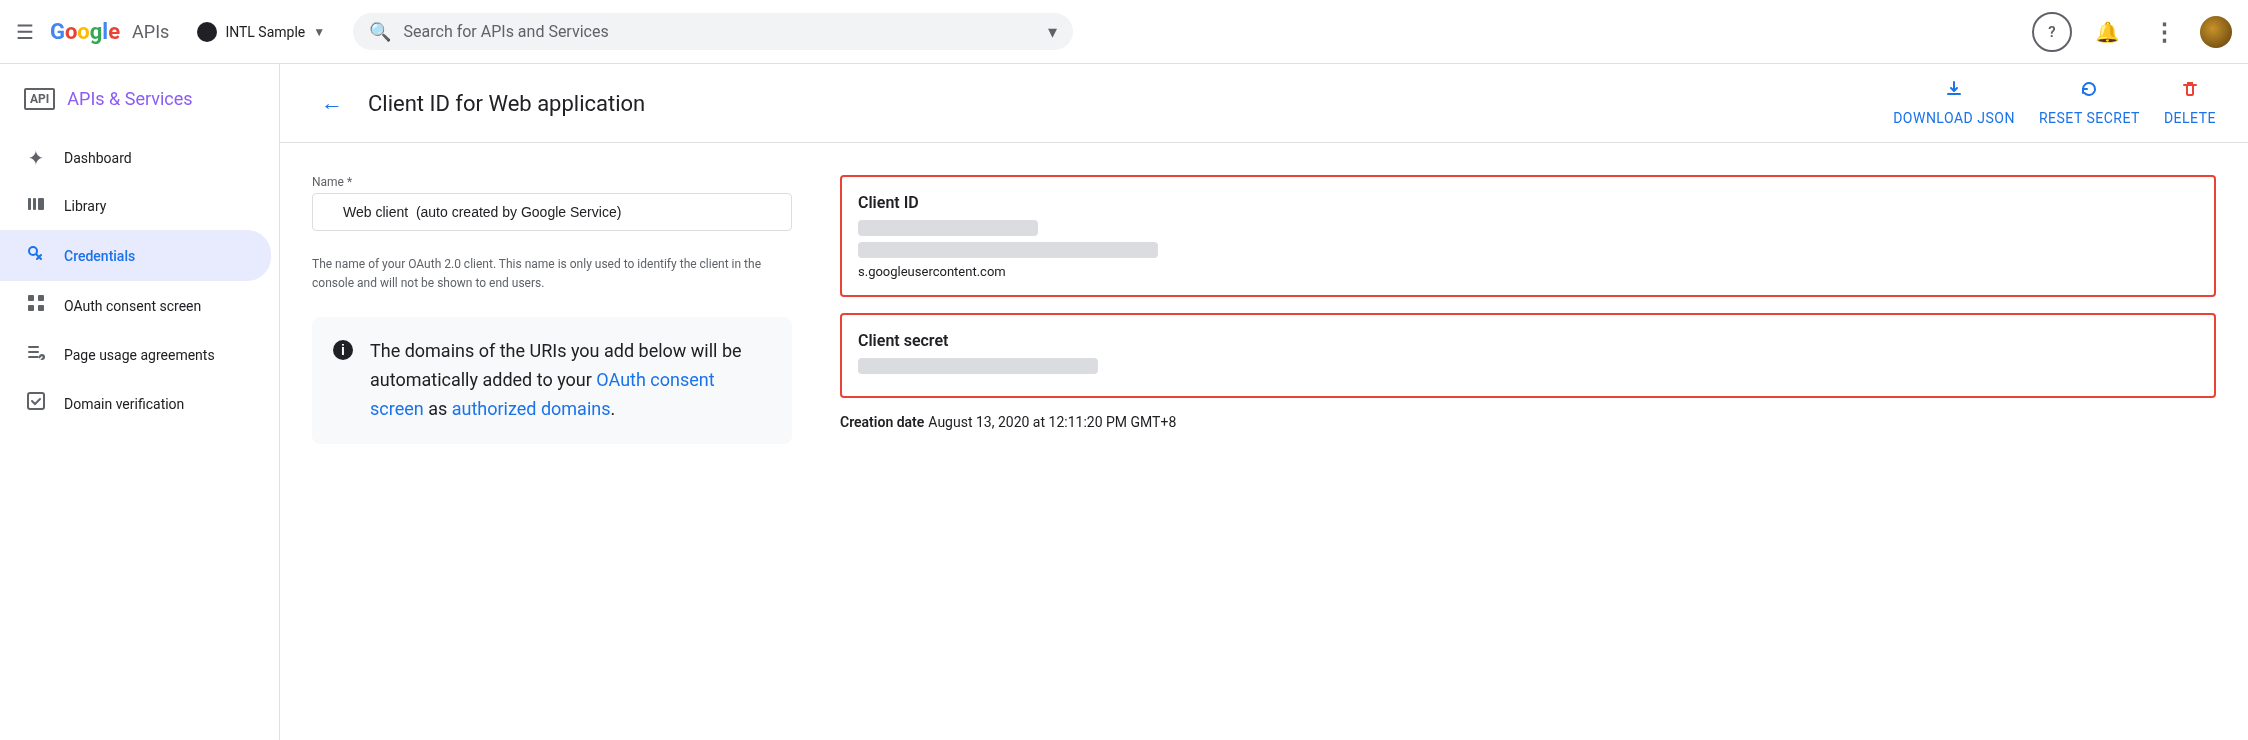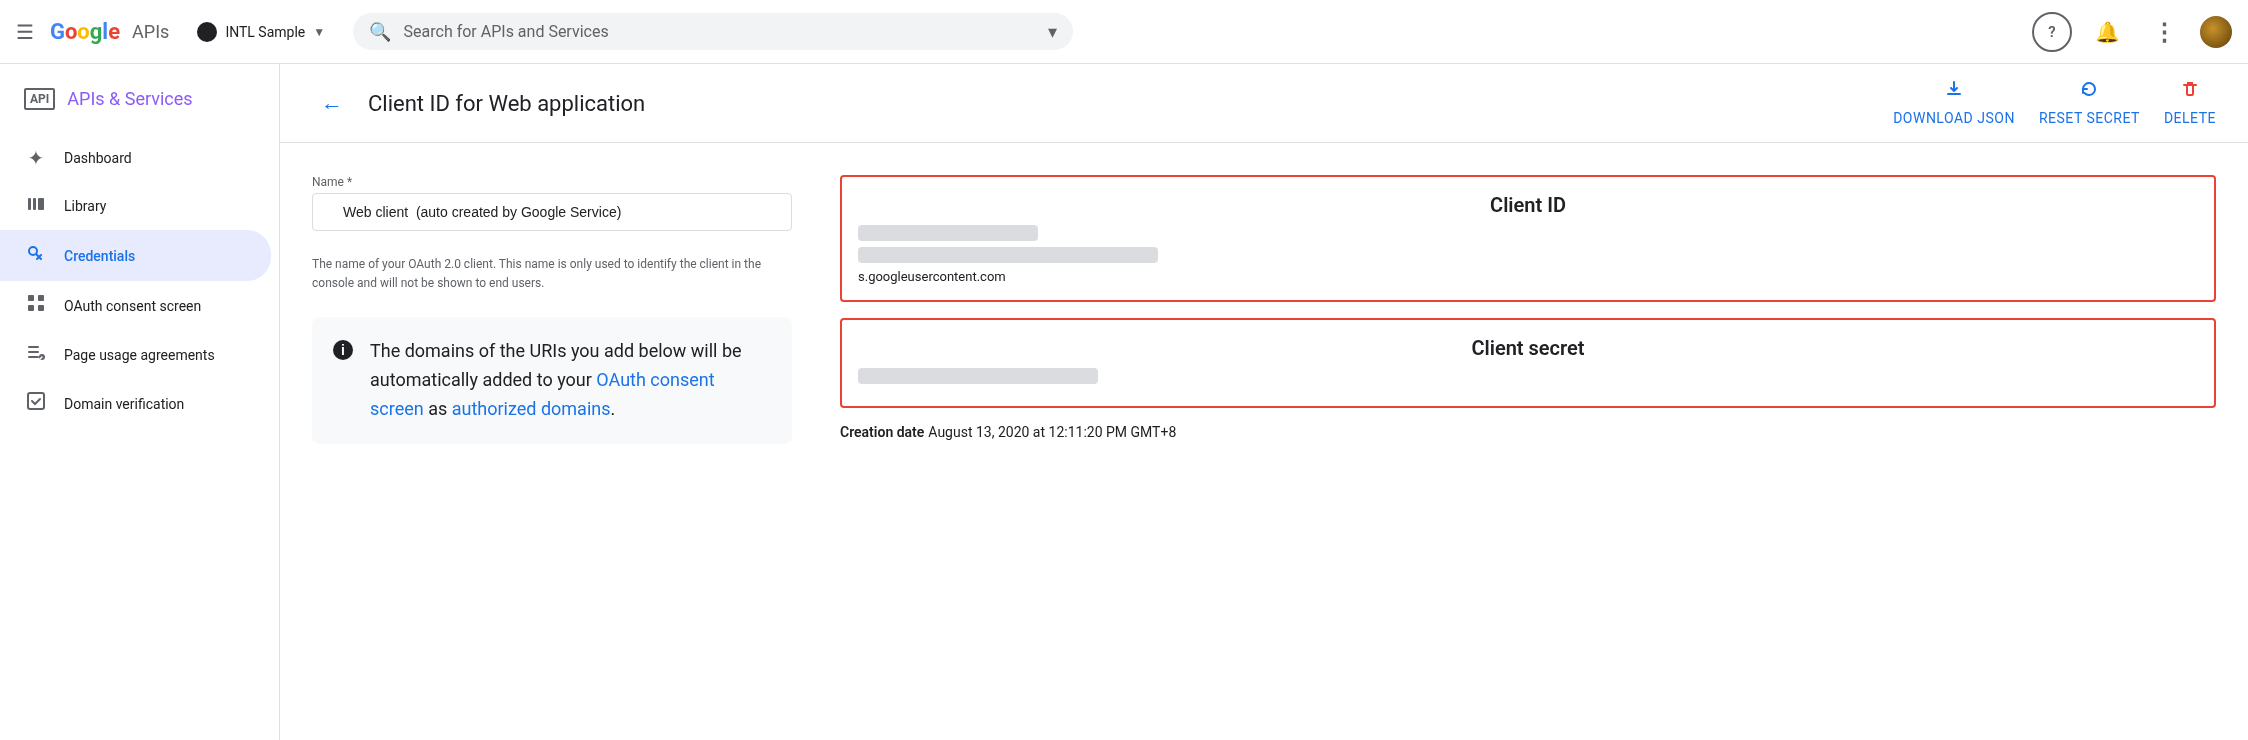--- a/index.html
+++ b/index.html
@@ -172,21 +172,21 @@
     .info-text { font-size: 18px; color: #202124; line-height: 1.6; }
     .info-link { color: #1a73e8; text-decoration: none; cursor: pointer; }
 
     
     .credential-panel {
       border: 2px solid #ea4335;
       border-radius: 4px;
       padding: 16px;
       margin-bottom: 16px;
     }
-    .credential-label { font-size: 20px; font-weight: 600; color: #202124; margin-bottom: 8px; text-align: center; }
+    .credential-label { font-size: 16px; font-weight: 600; color: #202124; margin-bottom: 8px; }
     .credential-value-blurred {
       height: 16px;
       background: #dadce0;
       border-radius: 4px;
       margin-bottom: 6px;
     }
     .credential-value-blurred.short { width: 180px; }
     .credential-value-text { font-size: 13px; color: #202124; }
 
     .creation-row {

